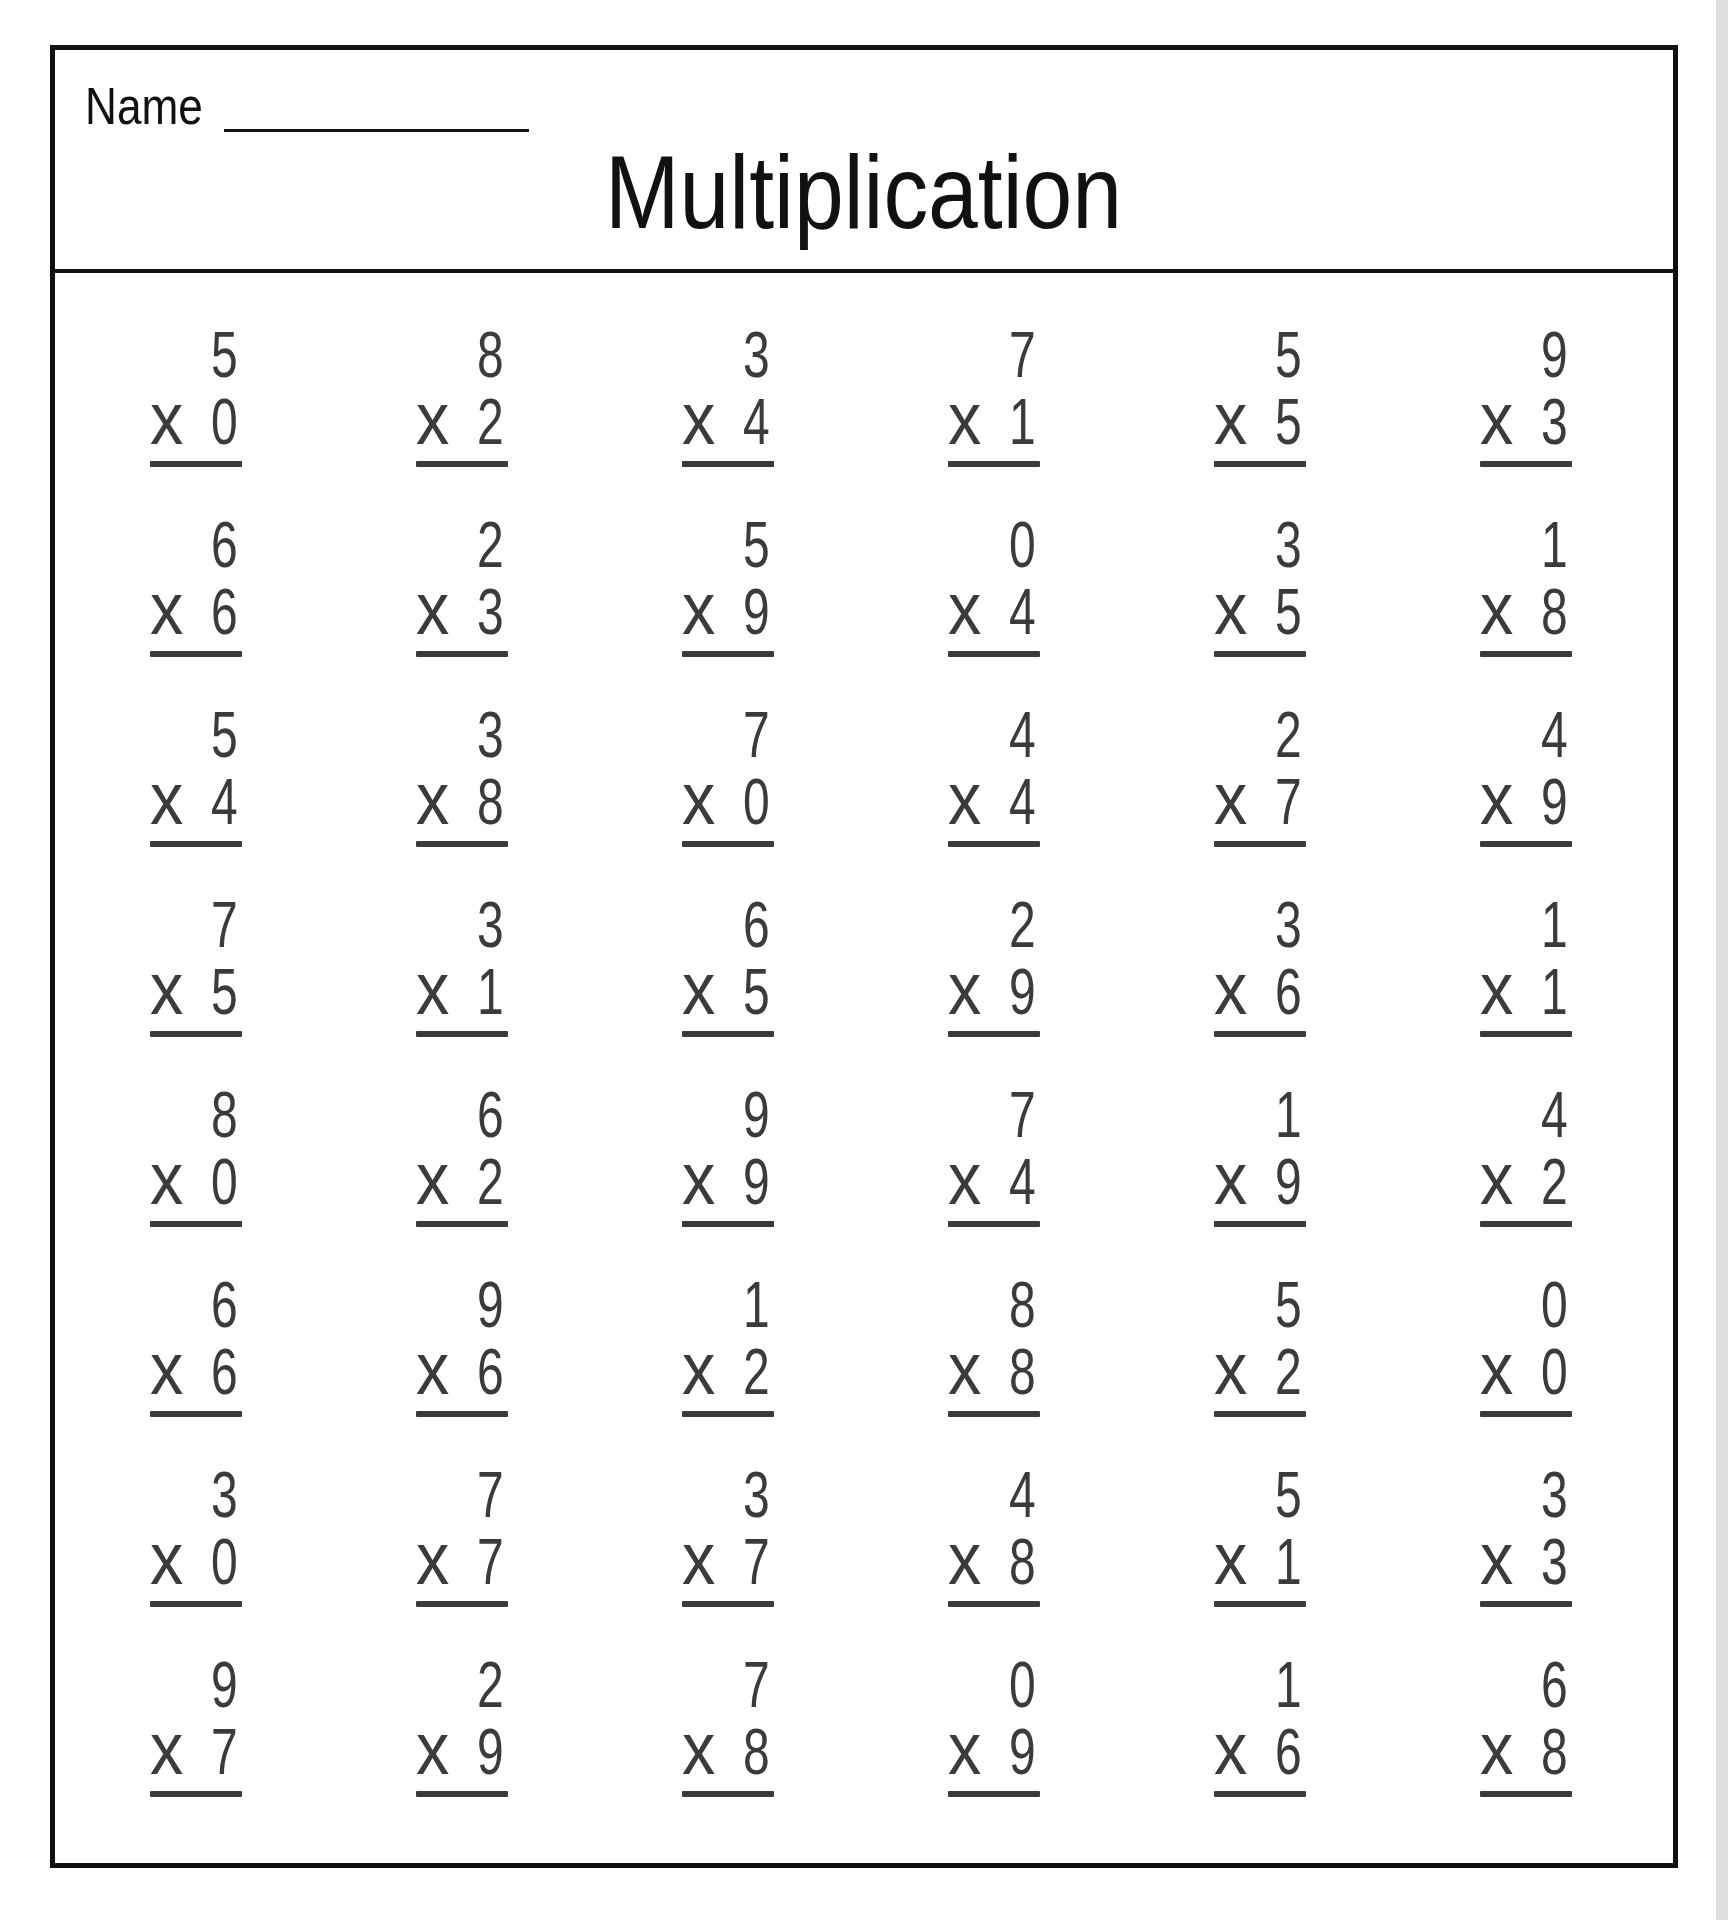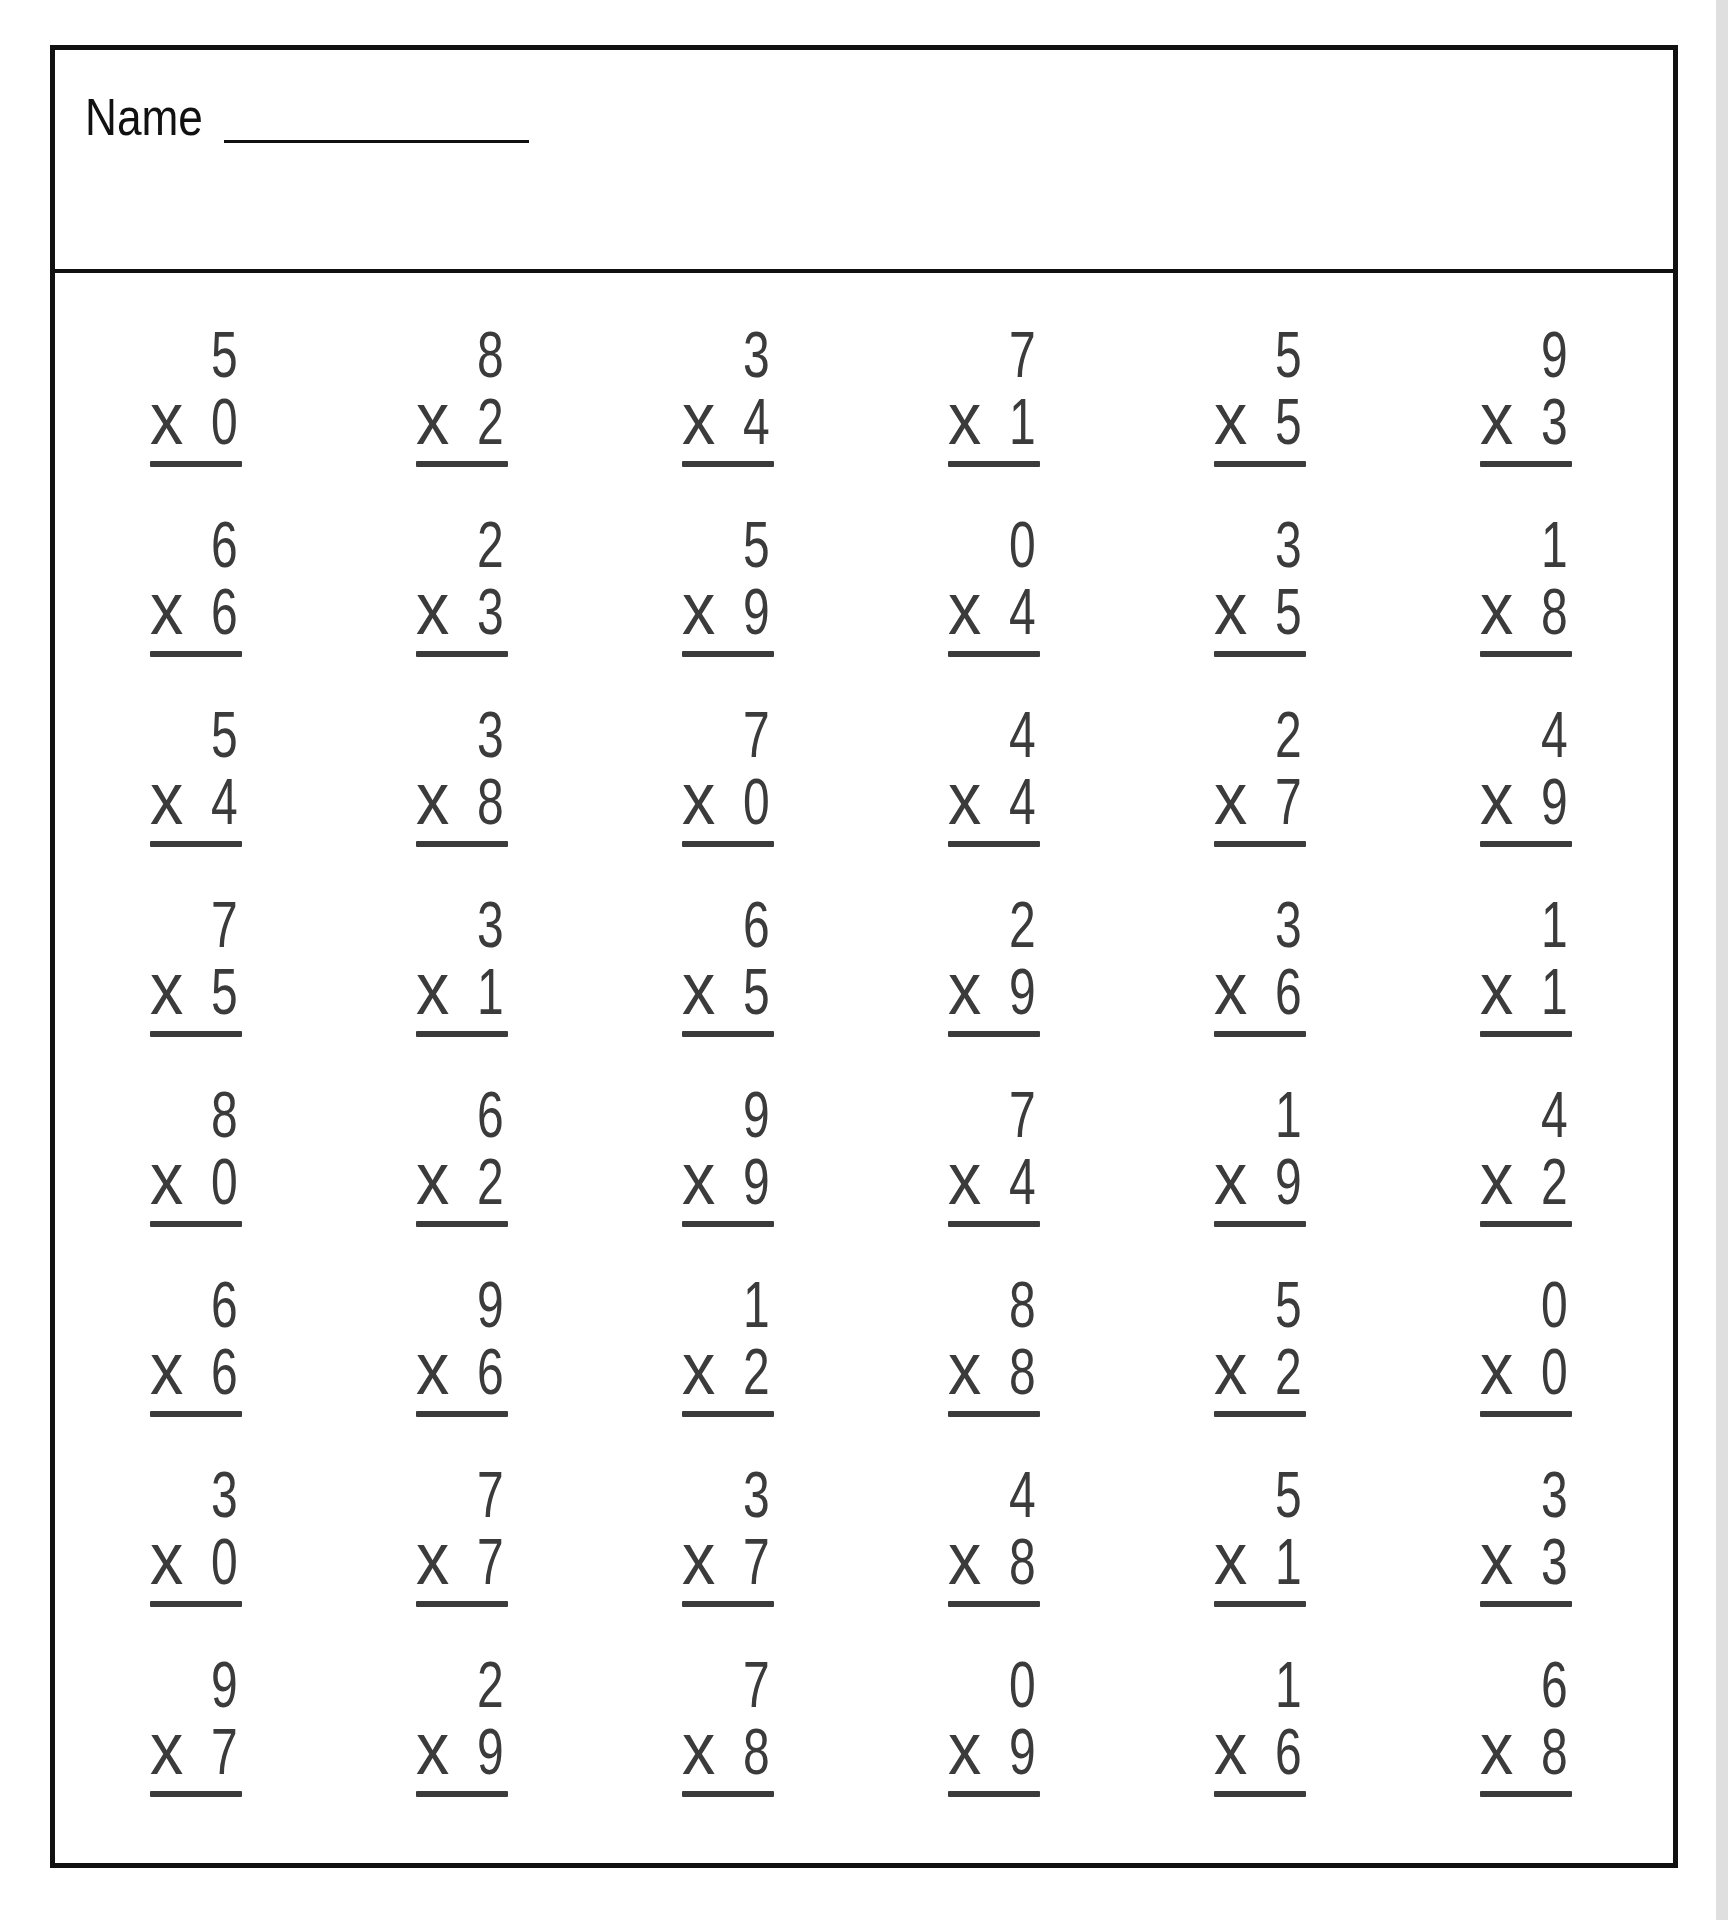--- a/index.html
+++ b/index.html
@@ -21,21 +21,21 @@
     border:5px solid var(--ink,#111111);
     box-sizing:border-box;
   }
   .header{
     height:223px;
     border-bottom:4px solid var(--ink,#111111);
     box-sizing:border-box;
   }
   .blank-row{
     display:flex;justify-content:space-between;align-items:flex-end;
-    padding:41px 36px 0 30px;
+    padding:30px 36px 0 30px;
   }
   .field{display:flex;align-items:flex-end;}
   .field-label{font-size:52px;line-height:1.0;white-space:nowrap;}
   .field-label .glyph{display:inline-block;transform:scaleX(.85);transform-origin:0 100%;}
   .blank-line{border-bottom:3px solid var(--ink,#111111);height:3px;}
   .name-line{width:305px;}
   .date-line{width:292px;}
   .title{
     text-align:center;font-size:104px;line-height:1.0;margin-top:8px;
     white-space:nowrap;
@@ -71,20 +71,21 @@
 <div class="edge-shadow"></div>
 
 <div class="sheet">
   <div class="header">
     <div class="blank-row">
       <div class="field">
         <div class="field-label"><span class="glyph">Name</span></div>
         <div class="blank-line name-line"></div>
       </div>
     </div>
+    <div class="title"><span class="glyph">Multiplication</span></div>
   </div>
 
   <div class="grid">
       <div class="problem">
     <div class="p-top p-digit"><span class="glyph">5</span></div>
     <div class="p-bottom">
       <span class="p-times"><span class="glyph">x</span></span>
       <span class="p-digit"><span class="glyph">0</span></span>
     </div>
     <div class="answer-line"></div>

